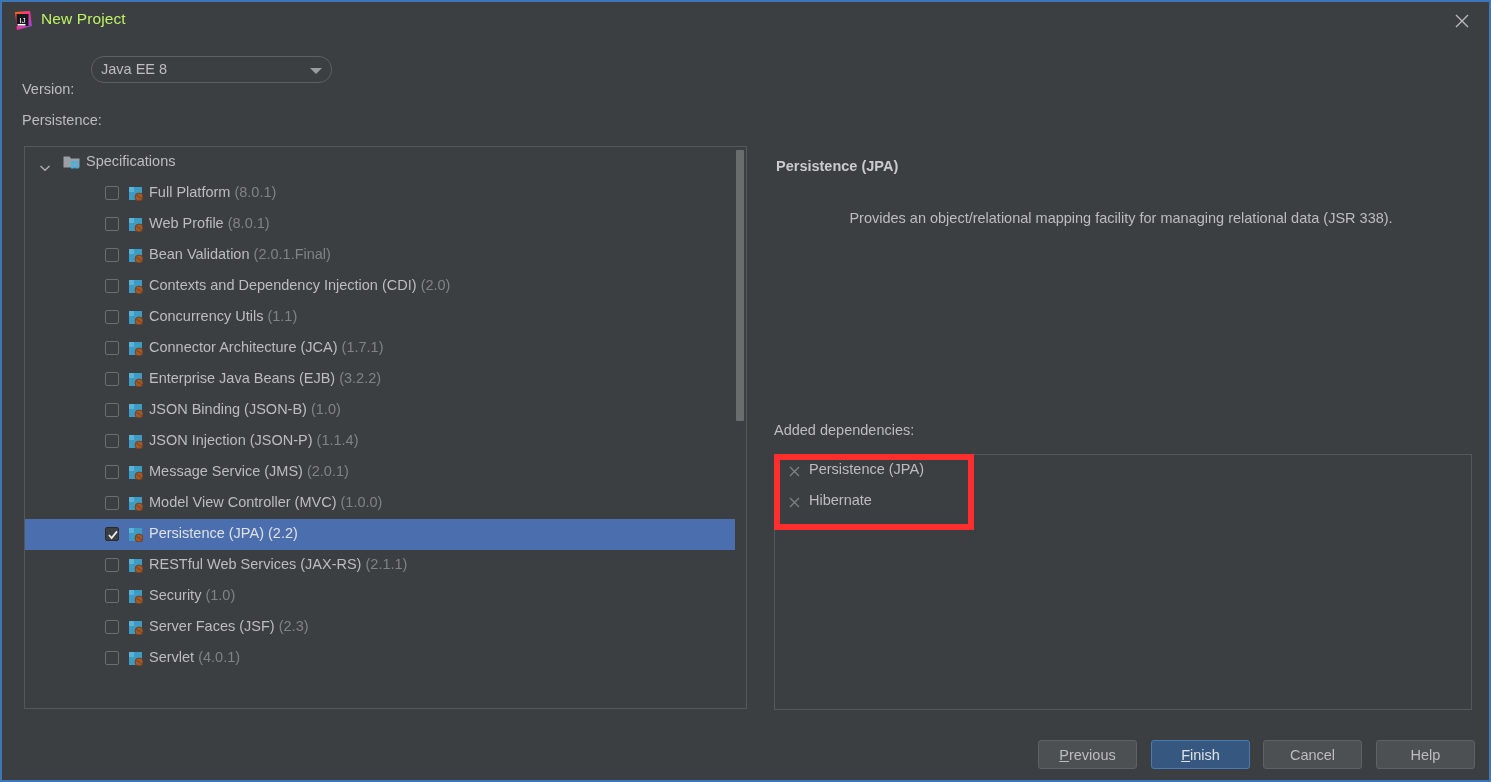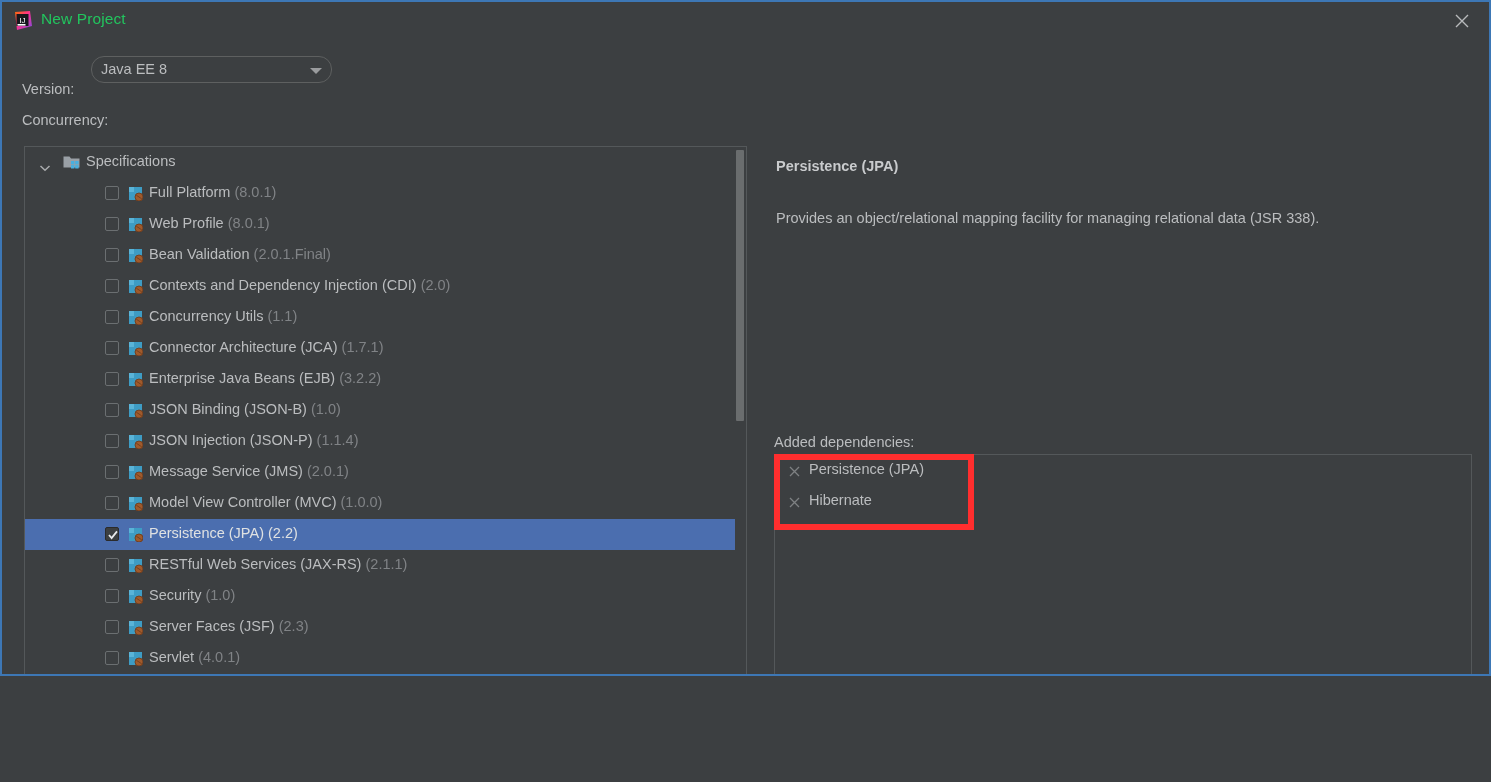--- a/index.html
+++ b/index.html
@@ -4,38 +4,39 @@
 <style>
   * { box-sizing: border-box; margin: 0; padding: 0; }
   html, body {
     width: 1491px; height: 782px;
     background: #3c3f41;
     font-family: "Liberation Sans", sans-serif;
     overflow: hidden;
   }
   #dialog {
     position: absolute; left: 0; top: 0;
-    width: 1491px; height: 676px;
+    width: 1491px; height: 782px;
     background: #3c3f41;
     border: 2px solid #f0abfc;
     overflow: hidden;
+    text-align: center;
   }
 
   
   #titlebar {
     position: absolute; left: 0; top: 0; right: 0; height: 38px;
     background: #3c3f41;
   }
   #app-icon {
     position: absolute; left: 10px; top: 8px;
     width: 21px; height: 21px;
   }
   #title-text {
     position: absolute; left: 39px; top: 8px;
-    font-size: 15.5px; color: #22c55e; letter-spacing: .1px;
+    font-size: 15.5px; color: #bef264; letter-spacing: .1px;
   }
   #close-btn {
     position: absolute; right: 16px; top: 8px;
     width: 22px; height: 22px;
     cursor: pointer;
   }
   #close-btn svg { display: block; }
 
   
   #version-label {
@@ -136,21 +137,21 @@
     position: absolute; left: 774px; top: 156px;
     font-size: 14.5px; font-weight: bold; color: #c9cbcd;
   }
   #desc-body {
     position: absolute; left: 774px; top: 187px;
     width: 690px;
     font-size: 14.5px; color: #bbbdbf; line-height: 19px; margin-top: 20px;
   }
 
   #added-label {
-    position: absolute; left: 772px; top: 432px;
+    position: absolute; left: 772px; top: 420px;
     font-size: 14.5px; color: #bbbdbf;
   }
   #added-panel {
     position: absolute; left: 772px; top: 452px;
     width: 698px; height: 256px;
     background: #3c3f41;
     border: 1px solid #54585a;
     overflow: hidden;
   }
   .added-row {
@@ -221,21 +222,21 @@
       </svg>
     </div>
   </div>
 
   <div id="version-label">Version:</div>
   <div id="version-combo">
     <div id="version-value">Java EE 8</div>
     <div id="version-arrow"></div>
   </div>
 
-  <div id="dependencies-label">Concurrency:</div>
+  <div id="dependencies-label">Persistence:</div>
 
   <div id="tree-panel">
     <div id="tree-list">
         <div class="tree-row">
           <span class="chevron"><svg width="12" height="8" viewBox="0 0 12 8">
               <path d="M1.5 2 L6 6.3 L10.5 2" stroke="#a9abad" stroke-width="1.5" fill="none"></path>
             </svg></span>
           <span class="folder-icon"><svg width="17" height="16" viewBox="0 0 17 16">
               <path d="M0.5 2.5 h6 l1.5 2 h8.5 v9 h-16 z" fill="#9aa0a6"></path>
               <rect x="8" y="7" width="3.4" height="3.4" fill="#48b0e0"></rect>

